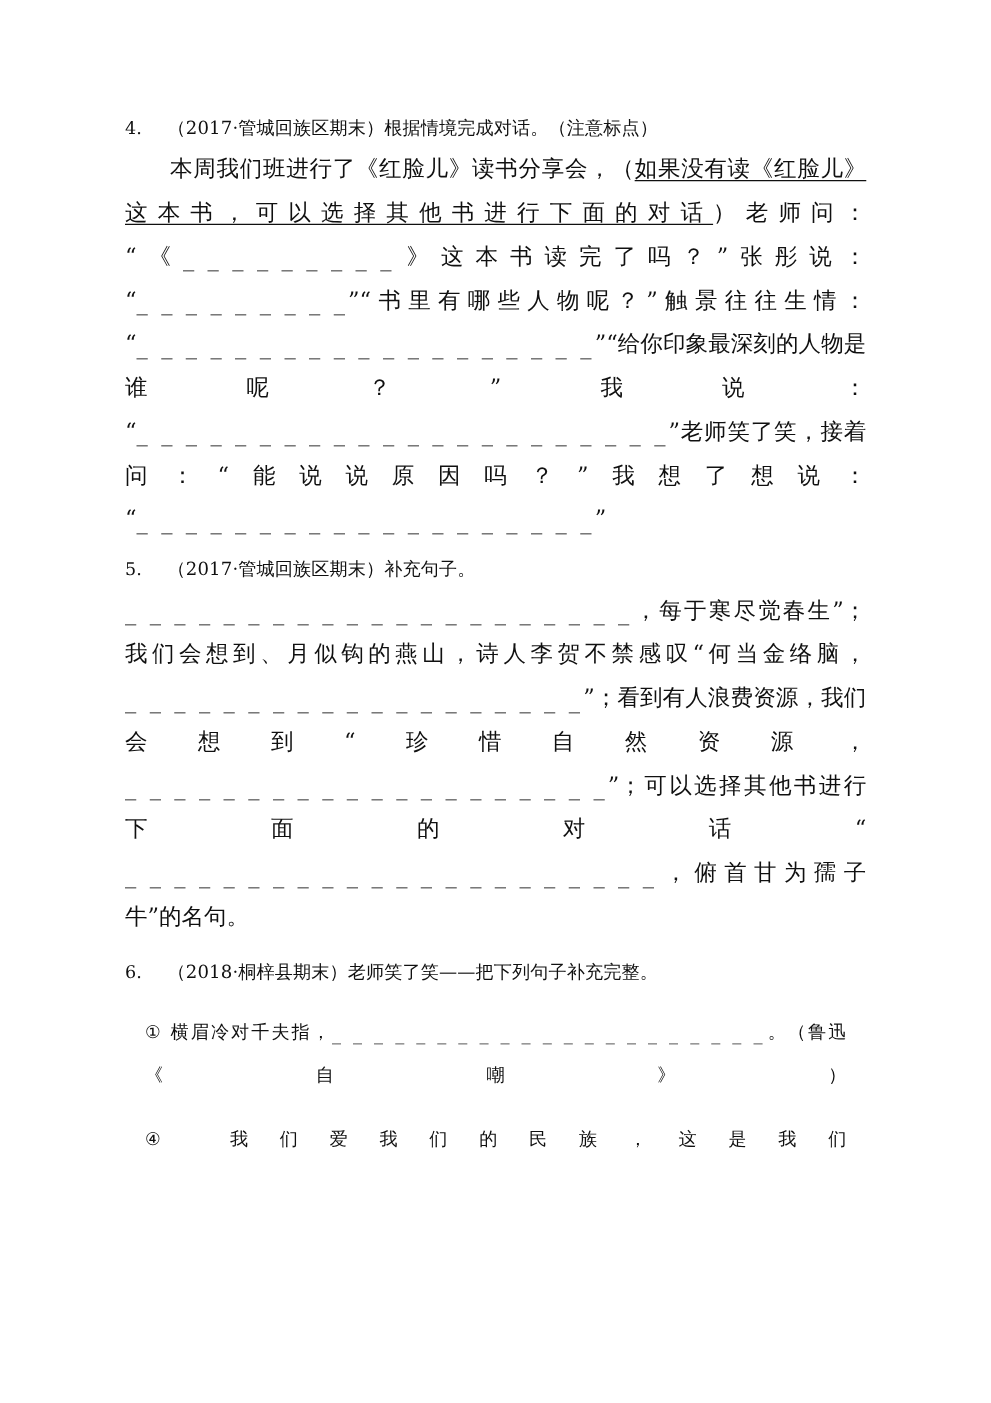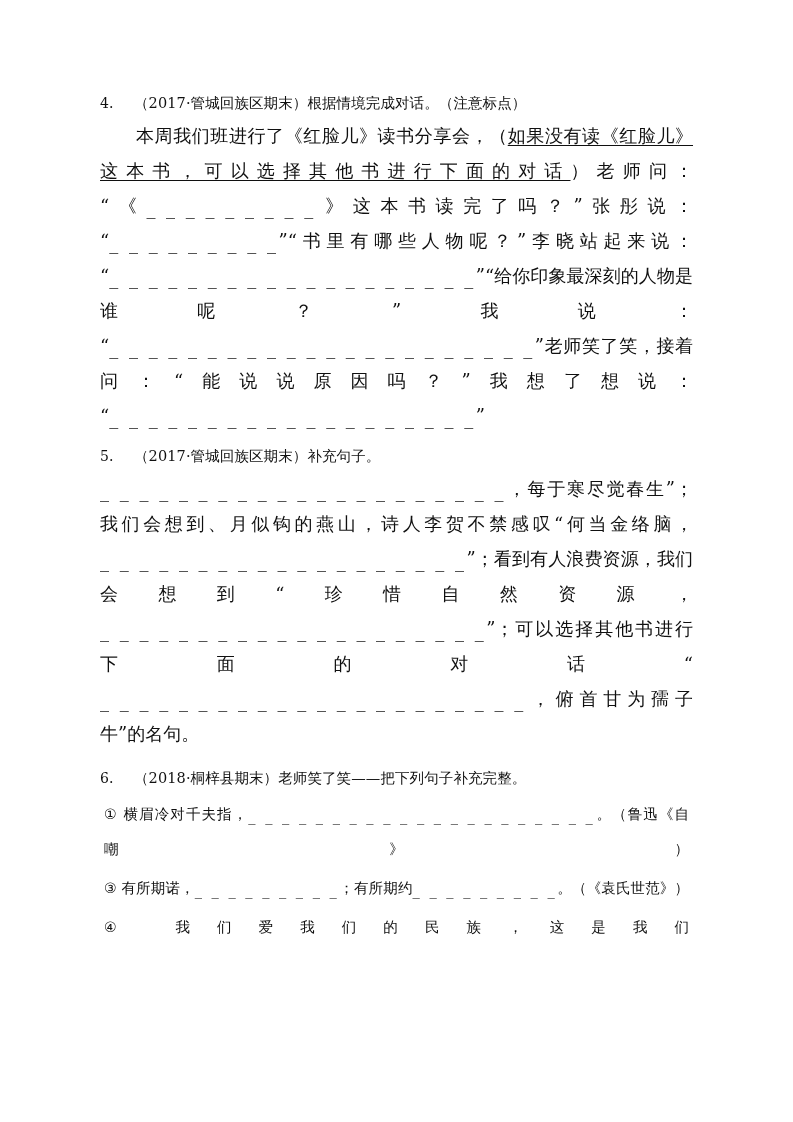--- a/index.html
+++ b/index.html
@@ -74,21 +74,21 @@
     font-family: "DejaVu Serif", "Liberation Serif", serif;
     vertical-align: baseline;
     position: relative;
     top: 2px;
     white-space: nowrap;
   }
 
   .sub {
     font-size: 14.5px;
     line-height: 35px;
-    margin: 4px;
+    margin: 16px;
     text-align: justify;
     text-justify: inter-ideograph;
     text-align-last: justify;
   }
   .sub.left {
     text-align-last: left;
   }
   .circ {
     font-family: "DejaVu Sans", "Liberation Sans", sans-serif;
     font-size: 14px;
@@ -105,21 +105,21 @@
     <div class="q">
       <div class="q-head">
         <span class="q-num">4.</span>
         <span class="q-stem"><span>（2017·管城回族区期末）</span><span>根据情境完成对话。（注意标点）</span></span>
       </div>
 
       <div class="para indent"><span>本周我们班进行了《红脸儿》读书分享会，（</span><span class="u">如果没有读《红脸儿》这本书，可以选择其他书进行下面的对话</span><span>）老师问：</span></div>
 
       <div class="para"><span>“《</span><span class="blank">_ _ _ _ _ _ _ _ _</span><span>》这本书读完了吗？”张彤说：</span></div>
 
-      <div class="para"><span>“</span><span class="blank">_ _ _ _ _ _ _ _ _</span><span>”“书里有哪些人物呢？”李晓站起来说：</span></div>
+      <div class="para"><span>“</span><span class="blank">_ _ _ _ _ _ _ _ _</span><span>”“书里有哪些人物呢？”触景往往生情：</span></div>
 
       <div class="para"><span>“</span><span class="blank">_ _ _ _ _ _ _ _ _ _ _ _ _ _ _ _ _ _ _</span><span>”“给你印象最深刻的人物是谁呢？”我说：</span></div>
 
       <div class="para"><span>“</span><span class="blank">_ _ _ _ _ _ _ _ _ _ _ _ _ _ _ _ _ _ _ _ _ _</span><span>”老师笑了笑，接着问：“能说说原因吗？”我想了想说：</span></div>
 
       <div class="para"><span>“</span><span class="blank">_ _ _ _ _ _ _ _ _ _ _ _ _ _ _ _ _ _ _</span><span>”</span></div>
     </div>
 
     <div class="spacer-6"></div>
 
@@ -143,19 +143,18 @@
 
     <div class="q">
       <div class="q-head">
         <span class="q-num">6.</span>
         <span class="q-stem"><span>（2018·桐梓县期末）</span><span>老师笑了笑——把下列句子补充完整。</span></span>
       </div>
 
       <div class="sub left" style="text-align-last:justify;"><span class="circ">①</span>&nbsp;<span>横眉冷对千夫指，</span><span class="blank">_ _ _ _ _ _ _ _ _ _ _ _ _ _ _ _ _ _ _ _ _</span><span>。（鲁迅《自嘲》）</span></div>
 
 
-      <div class="sub left" style="text-align-last:justify;"><span class="circ">③</span>&nbsp;<span>有所期诺，</span><span class="blank">_ _ _ _ _ _ _ _ _</span><span>；有所期约</span><span class="blank">_ _ _ _ _ _ _ _ _</span><span>。（《袁氏世范》）</span></div>
 
       <div class="sub"><span class="circ">④</span>&nbsp;<span>我们爱我们的民族，这是我们</span></div>
     </div>
 
   </div>
 </div>
 
 </body></html>

